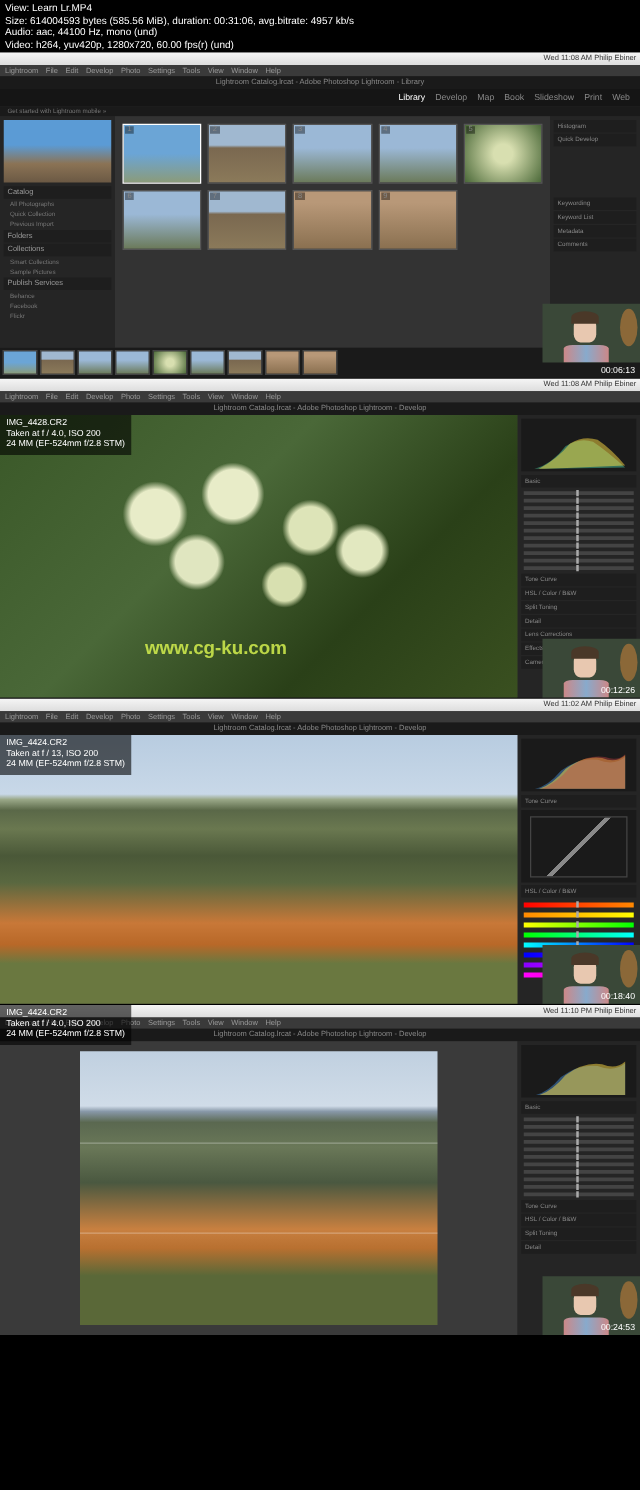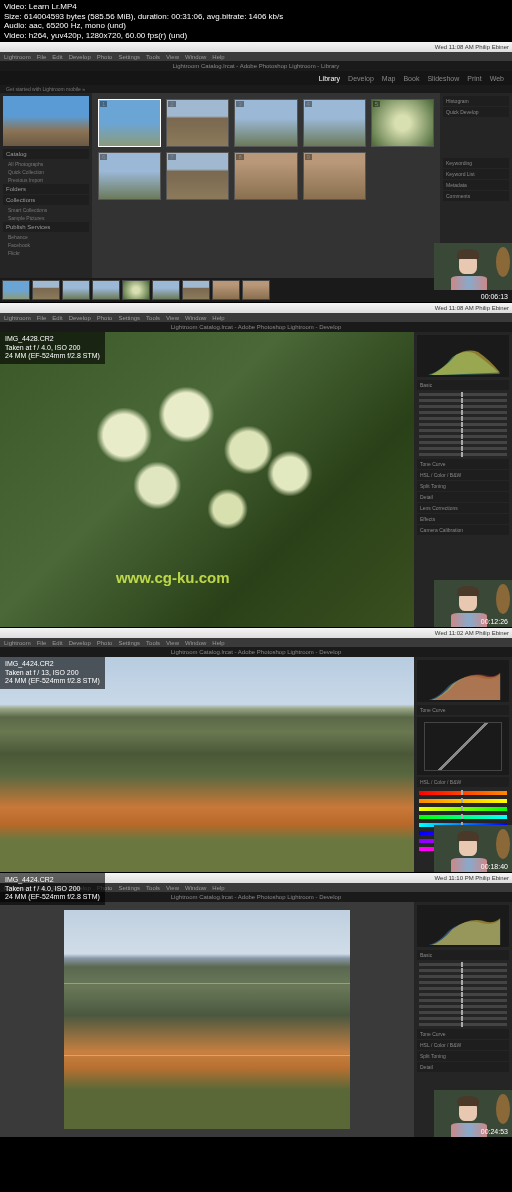--- a/index.html
+++ b/index.html
@@ -30,21 +30,21 @@
 .webcam{position:absolute;right:0;width:78px;height:47px;background:#3a4838;overflow:hidden}
 .webcam.w1{bottom:12px}
 .webcam.w2{bottom:0}
 .face{position:absolute;left:32%;top:18%;width:18px;height:22px;background:#e8c8b0;border-radius:40% 40% 30% 30%}
 .hair{position:absolute;left:30%;top:12%;width:22px;height:10px;background:#4a3828;border-radius:50% 50% 0 0}
 .shirt{position:absolute;left:22%;bottom:0;width:36px;height:14px;background:linear-gradient(90deg,#c88,#8ac,#c88);border-radius:20% 20% 0 0}
 .guitar{position:absolute;right:2px;top:4px;width:14px;height:30px;background:#8b6838;border-radius:50%}
 .filmstrip{height:24px;background:#1a1a1a;display:flex;padding:2px;gap:2px}
 .fthumb{width:28px;height:20px;border:1px solid #444}
 .ts{position:absolute;right:4px;bottom:2px;color:#fff;font-size:7px;z-index:5}
-.f2body{display:flex;height:295px}
+.f2body{display:flex;height:226px}
 .f3body{display:flex;height:215px}
 .f4body{display:flex;height:235px}
 .imglabel{position:absolute;top:0;left:0;background:rgba(0,0,0,0.6);color:#fff;padding:3px 5px;font-size:7px;line-height:1.2;z-index:3}
 .mainimg{flex:1;position:relative}
 .flowerimg{width:100%;height:100%;background:radial-gradient(circle at 30% 35%,#e8ecc8 6%,transparent 8%),radial-gradient(circle at 45% 28%,#e8ecc8 7%,transparent 9%),radial-gradient(circle at 60% 40%,#dde4b8 6%,transparent 8%),radial-gradient(circle at 38% 52%,#e0e6c0 6%,transparent 8%),radial-gradient(circle at 55% 60%,#d8e0b0 5%,transparent 7%),radial-gradient(circle at 70% 48%,#e2e8c0 5%,transparent 7%),linear-gradient(135deg,#3a5828 0%,#4a6838 40%,#2a4018 70%,#3a5020)}
 .mtnimg{width:100%;height:100%;background:linear-gradient(#b8cce0 0%,#c8d8e8 22%,#9aa888 24%,#5a6848 28%,#6a7850 35%,#4a5838 45%,#5a6840 55%,#c87838 70%,#b86828 78%,#6a7840 85%)}
 .mtnimg2{width:100%;height:100%;background:linear-gradient(#c0d0e0 0%,#d0dce8 20%,#8898a8 22%,#5a6850 26%,#6a7858 35%,#4a5840 48%,#c88040 65%,#b87030 72%,#5a6838 82%)}
 .canvas{flex:1;background:#3a3a3a;display:flex;justify-content:center;padding:8px}
 .canvasimg{width:72%;height:100%;position:relative}
 .canvasimg::before,.canvasimg::after{content:"";position:absolute;left:0;right:0;height:1px;background:rgba(255,255,255,0.3)}
@@ -66,23 +66,23 @@
 .hsl .slider:nth-child(7){background:linear-gradient(90deg,#80f,#f0f)}
 .hsl .slider:nth-child(8){background:linear-gradient(90deg,#f0f,#f08)}
 .curve{height:58px;background:#1a1a1a;margin:2px 0;position:relative}
 .curve::after{content:"";position:absolute;left:8%;top:8%;right:8%;bottom:8%;border:1px solid #444;background:linear-gradient(135deg,transparent 48%,#888 48%,#888 52%,transparent 52%)}
 .watermark{position:absolute;color:#d4ef4e;font-size:15px;font-weight:bold;z-index:4;opacity:0.85}
 </style>
 </head>
 <body>
 
 <div class="meta">
-  <div>Video: Learn Lr.MP4</div>
-  <div>Size: 614004593 bytes (585.56 MiB), duration: 00:31:06, avg.bitrate: 1406 kb/s</div>
-  <div>Audio: aac, 65200 Hz, mono (und)</div>
+  <div>View: Learn Lr.MP4</div>
+  <div>Size: 614004593 bytes (585.56 MiB), duration: 00:31:06, avg.bitrate: 4957 kb/s</div>
+  <div>Audio: aac, 44100 Hz, mono (und)</div>
   <div>Video: h264, yuv420p, 1280x720, 60.00 fps(r) (und)</div>
 </div>
 
 <div class="frame">
   <div class="macbar">
       <span>Wed 11:08 AM  Philip Ebiner</span>
     </div>
   <div class="appmenu">
     <span>Lightroom</span>
     <span>File</span>

